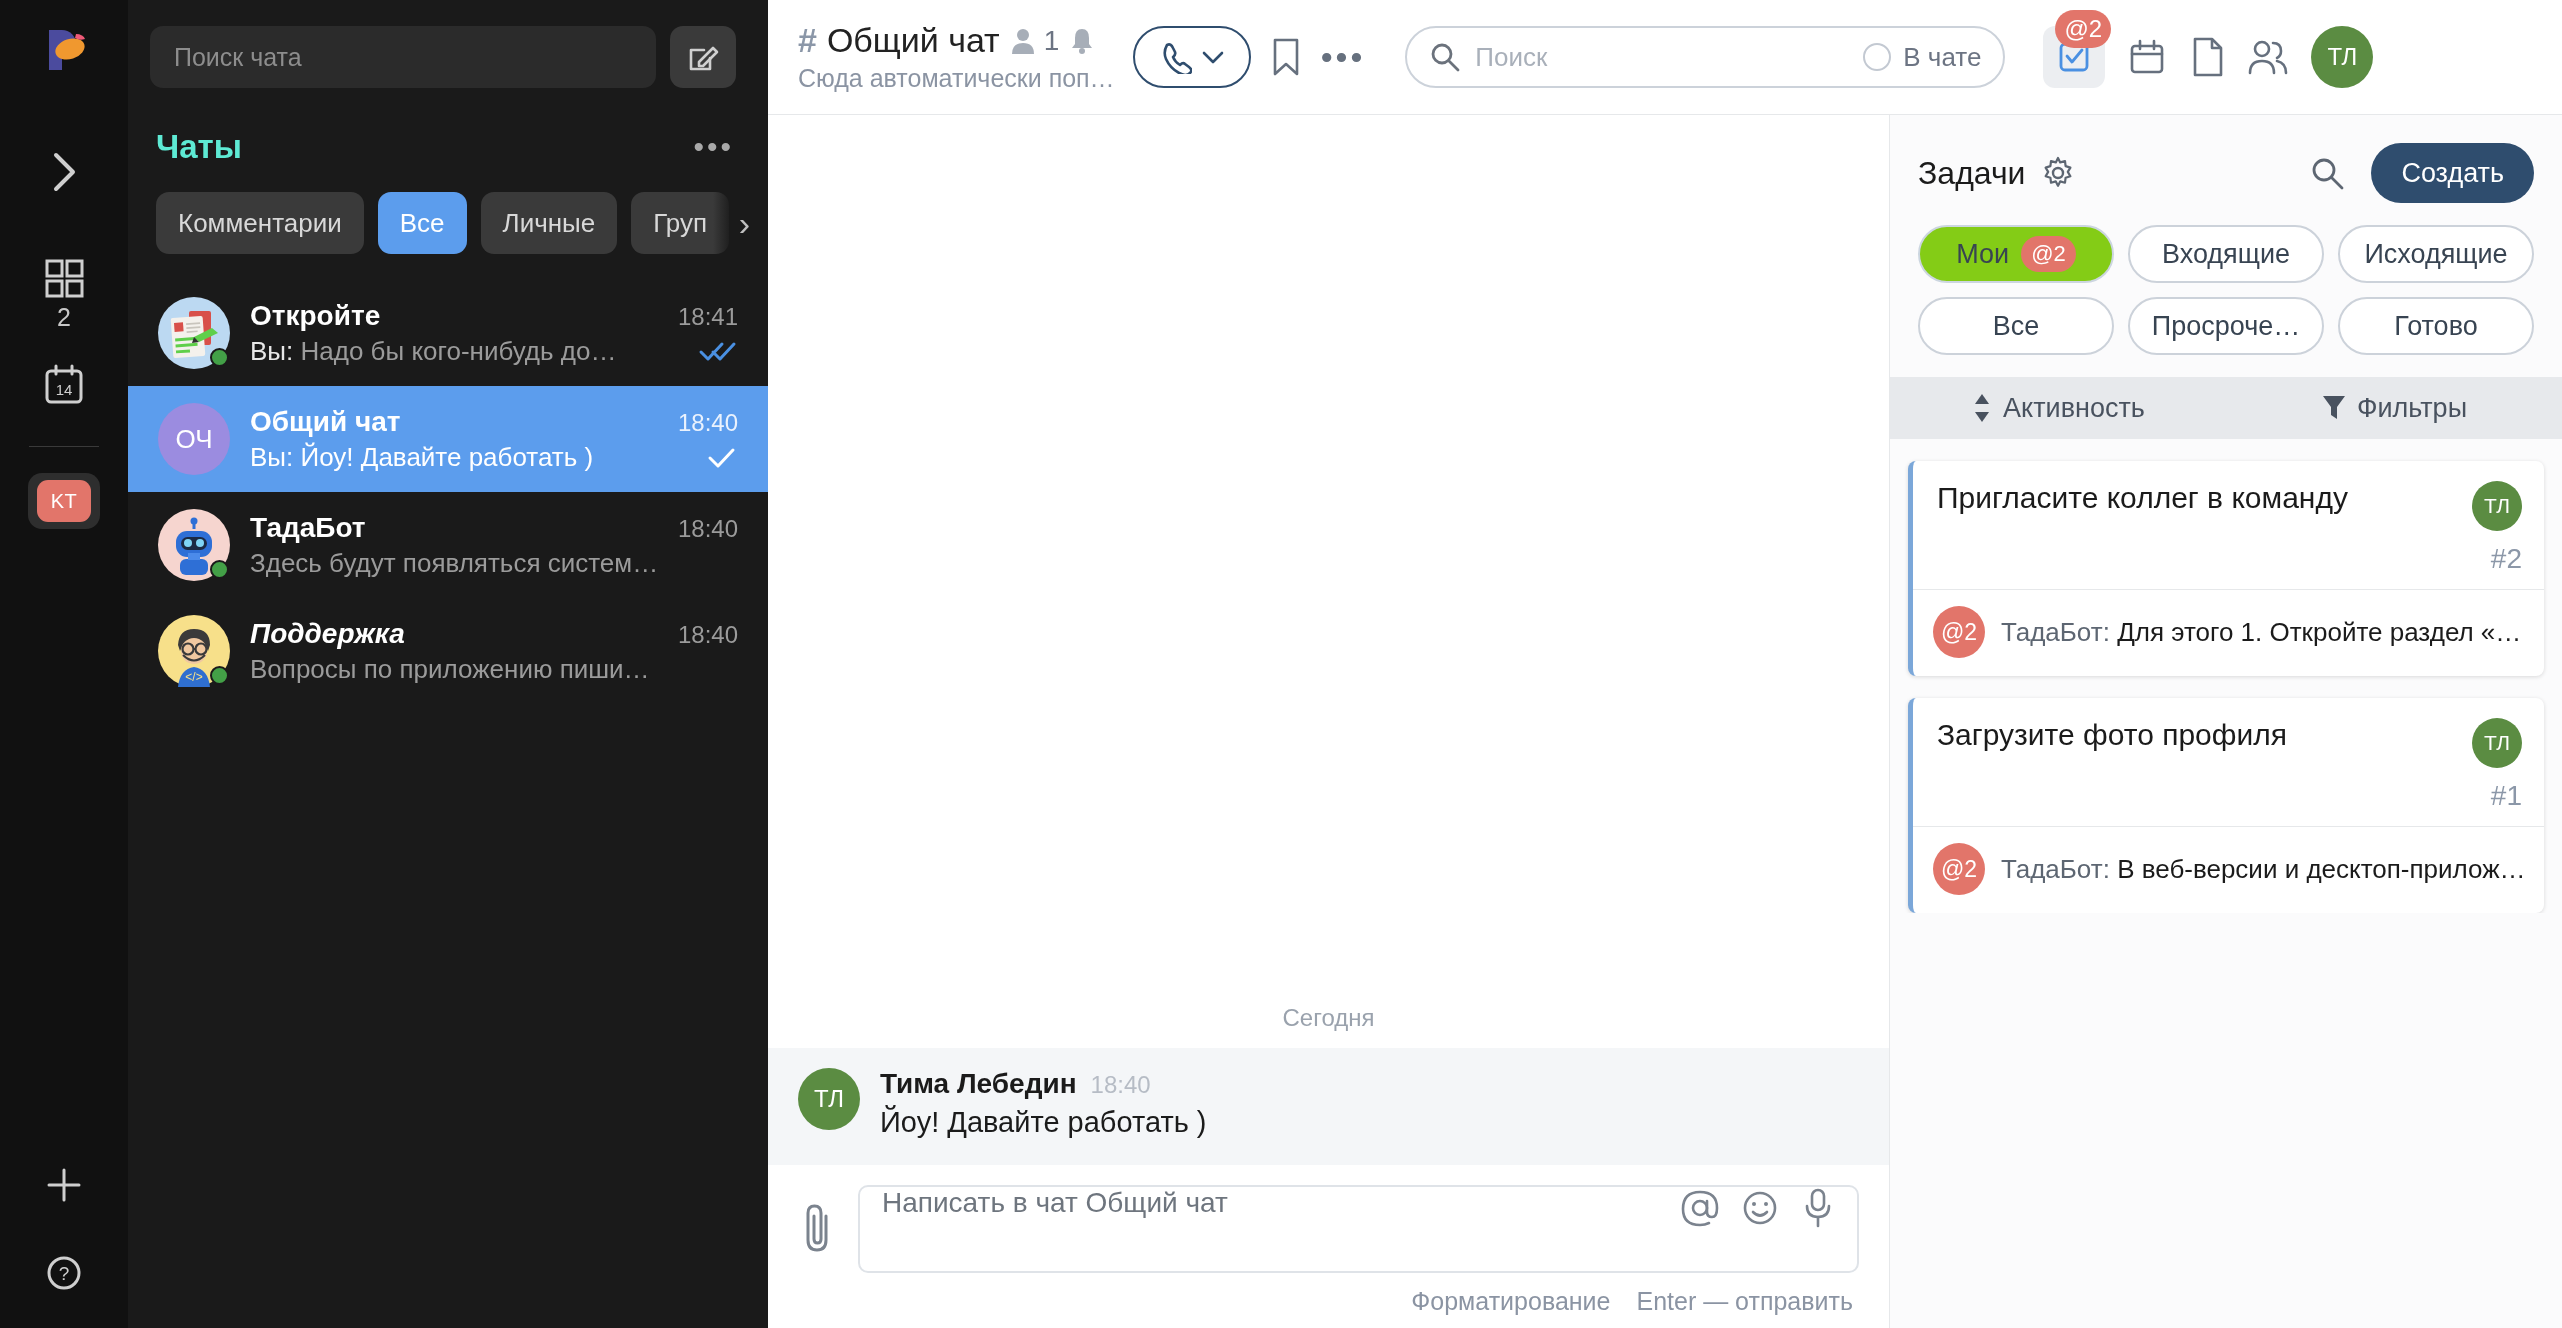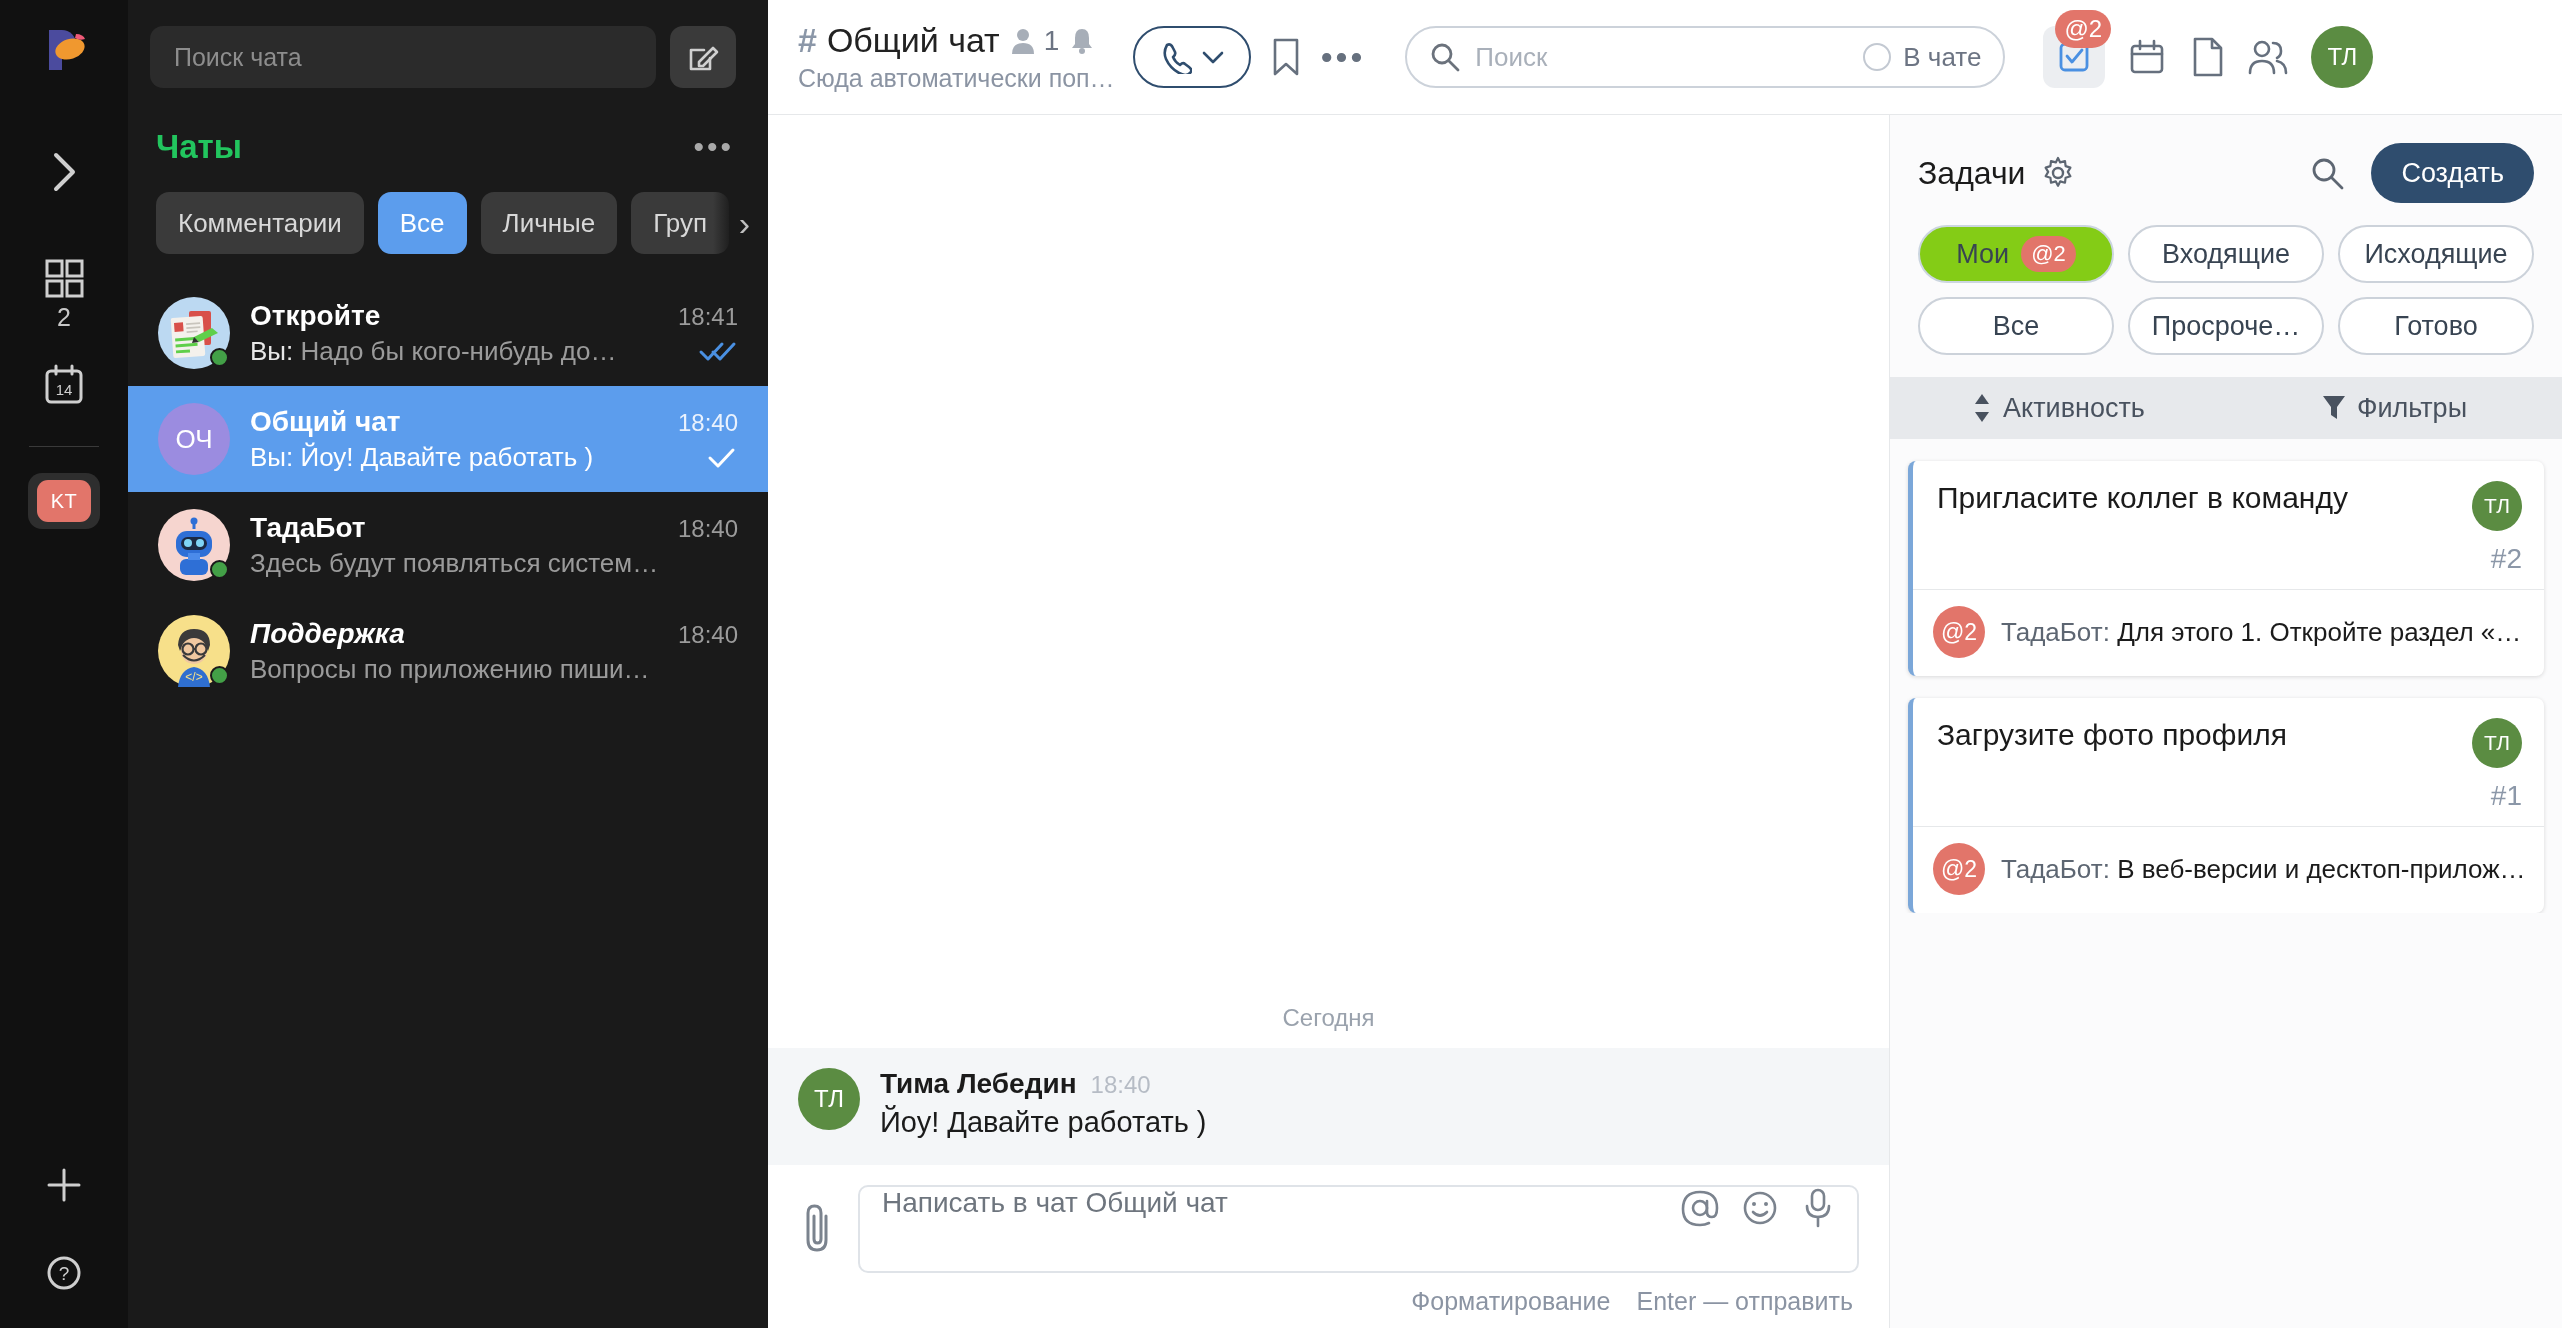--- a/index.html
+++ b/index.html
@@ -53,21 +53,21 @@
     border: none; outline: none; color: #ddd; font-size: 25px;
     padding: 0 24px; font-family: "Liberation Sans", sans-serif;
   }
   .sb-search::placeholder { color: #8d8d8d; }
   .sb-compose {
     width: 66px; height: 62px; border-radius: 13px; background: #3a3a3a;
     display: flex; align-items: center; justify-content: center; cursor: pointer;
   }
   .sb-head { display: flex; align-items: center; justify-content: space-between;
     padding: 40px 34px 0 28px; }
-  .sb-title { color: #22c55e; font-size: 33px; font-weight: bold; }
+  .sb-title { color: #5eead4; font-size: 33px; font-weight: bold; }
   .sb-dots { color: #a9a9a9; font-size: 30px; letter-spacing: 3px; cursor: pointer; line-height: .6; }
   .sb-filters { display: flex; align-items: center; gap: 14px; padding: 26px 0 0 28px;
     position: relative; overflow: hidden; }
   .chip {
     height: 62px; border-radius: 13px; background: #3a3a3a; color: #d8d8d8;
     font-size: 26px; display: flex; align-items: center; justify-content: center;
     padding: 0 22px; white-space: nowrap; cursor: pointer; flex: 0 0 auto;
   }
   .chip.active { background: #5c9ded; color: #fff; }
   .chip-arrow { position: absolute; right: 12px; top: 26px; height: 62px;

